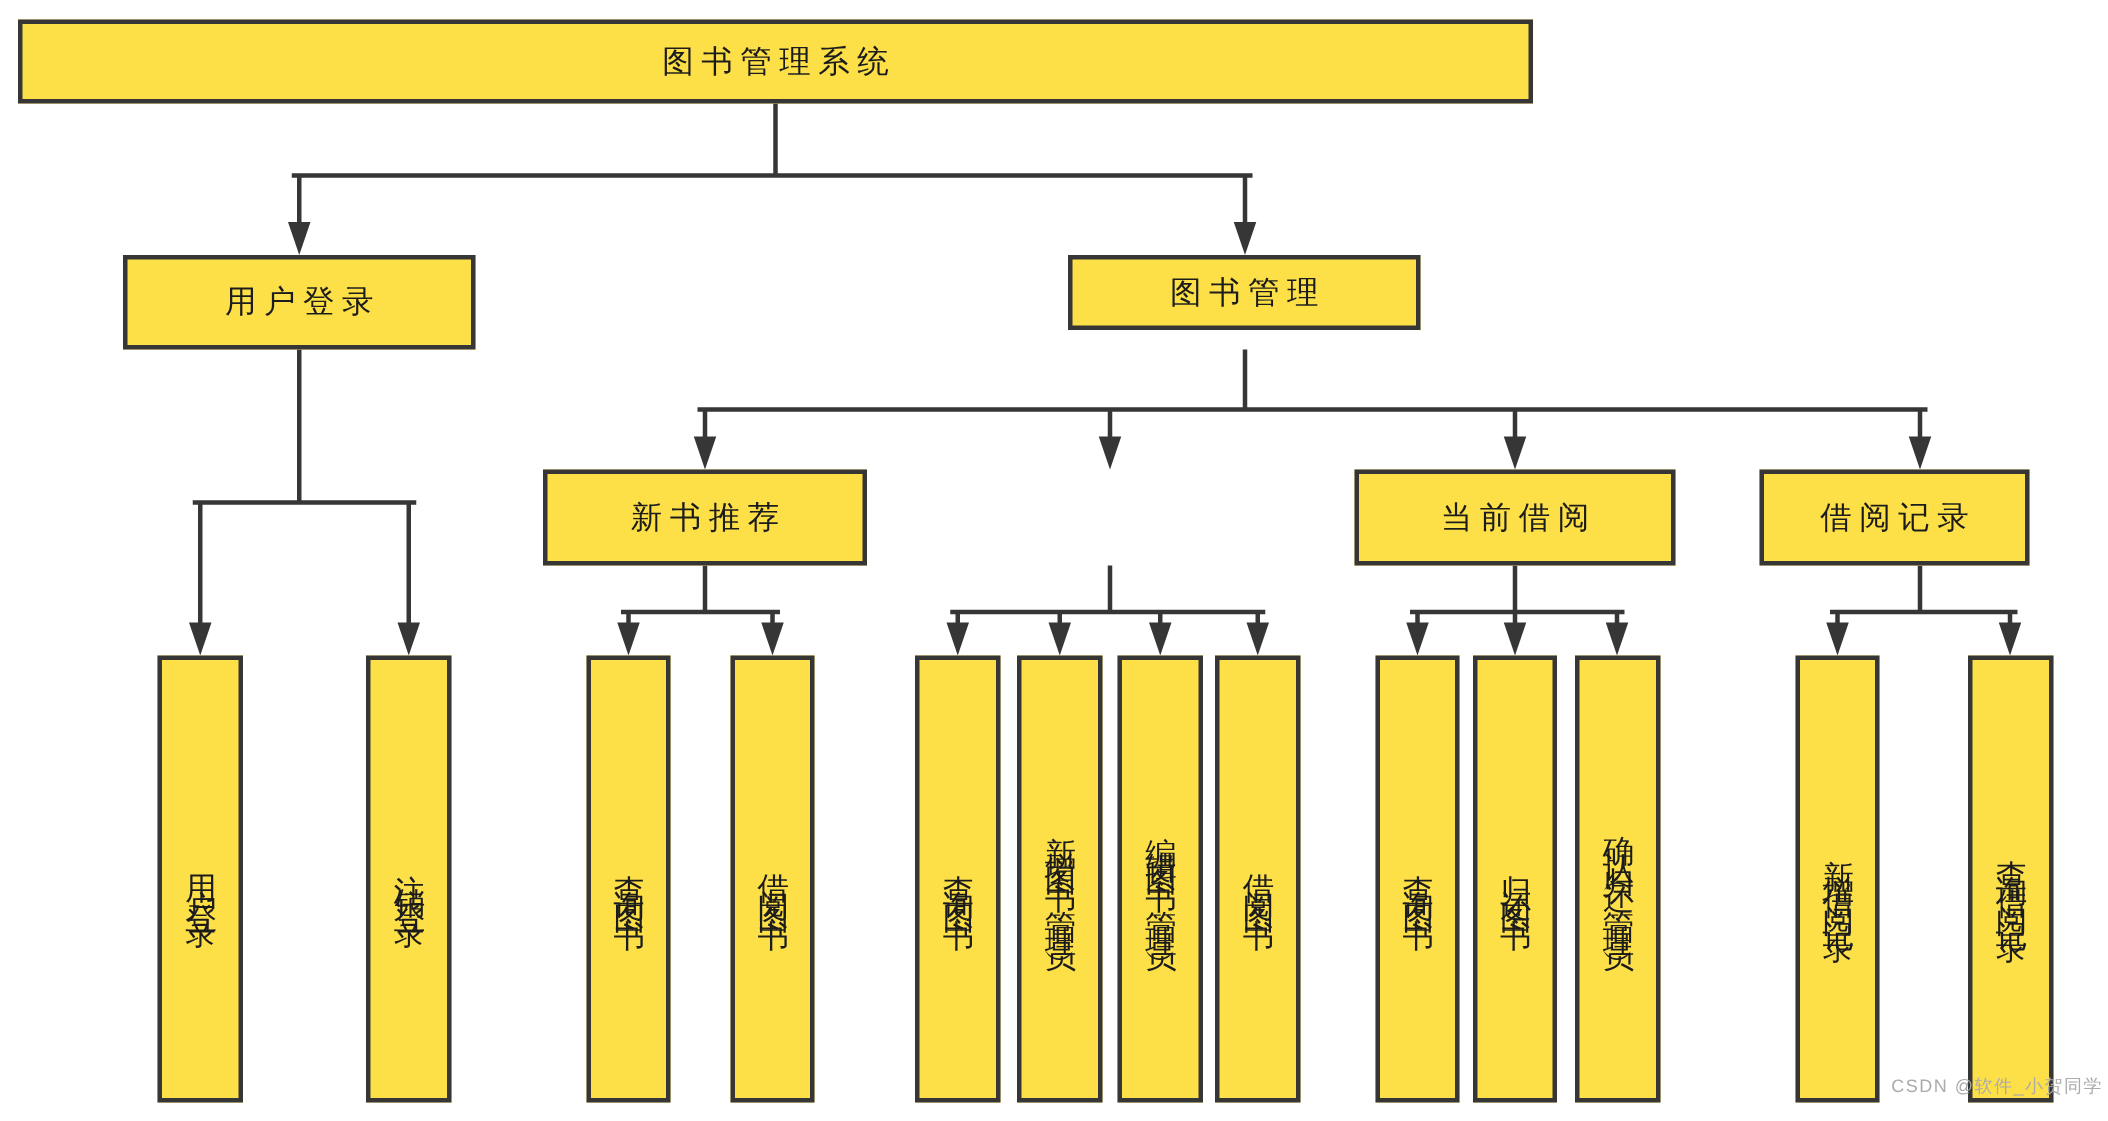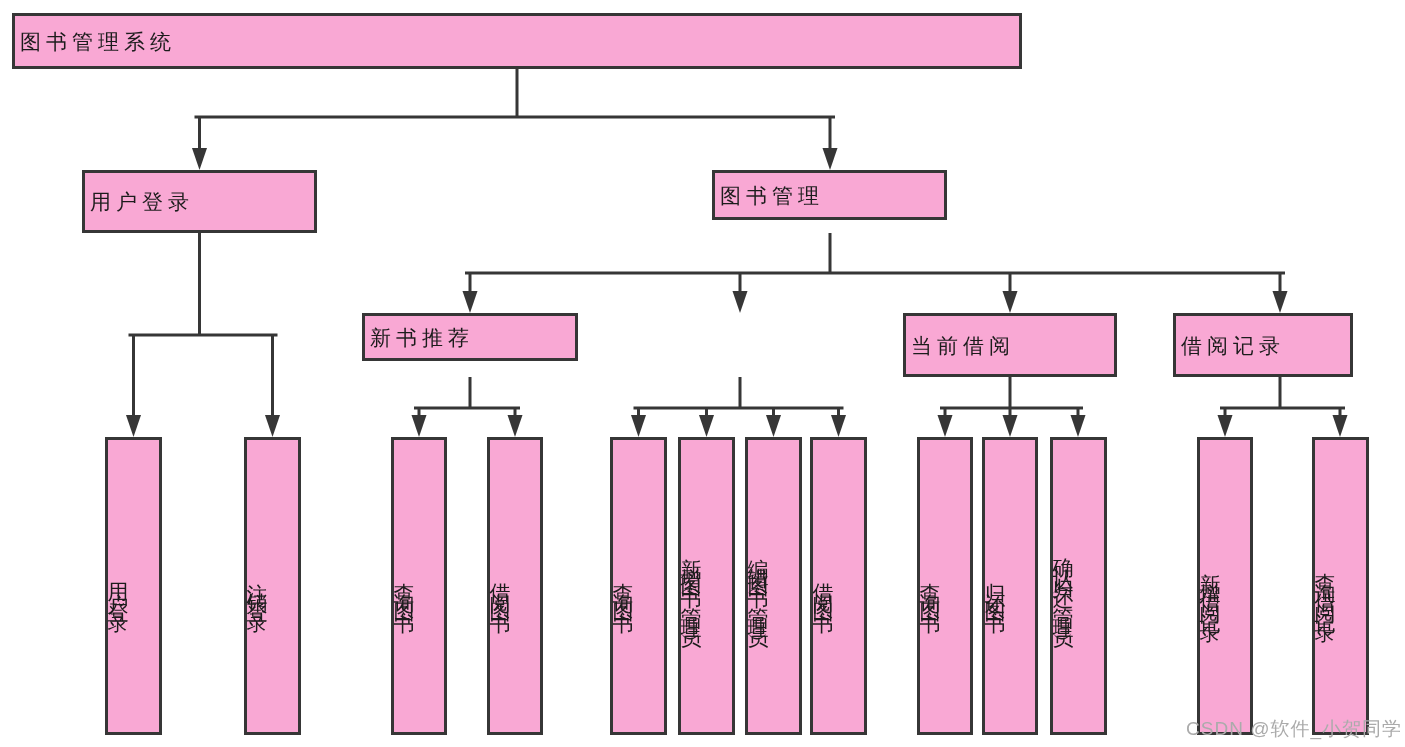--- a/index.html
+++ b/index.html
@@ -20,39 +20,39 @@
   .connectors{
     position:absolute;left:0;top:0;z-index:1;
     pointer-events:none;
   }
   .connectors path{stroke:var(--line);stroke-width:3;fill:none;}
   .connectors polygon{fill:var(--line);stroke:none;}
   .box{
     position:absolute;
     box-sizing:border-box;
     border:3px solid var(--border);
-    background:#f9a8d4;
-    display:flex;align-items:center;justify-content:flex-start;
+    background:#fde047;
+    display:flex;align-items:center;justify-content:center;
     z-index:2;
   }
   .h-label{
     font-size:21px;color:var(--text);
     letter-spacing:5px;text-indent:5px;
     white-space:nowrap;line-height:1;
   }
   .v-label{
     writing-mode:vertical-rl;
     text-orientation:mixed;
     font-size:21px;color:var(--text);
     letter-spacing:10px;line-height:1;
     white-space:nowrap;
   }
   .watermark{
     position:absolute;right:3px;top:716px;
-    font-size:19px;color:var(--watermark);
+    font-size:12px;color:var(--watermark);
     letter-spacing:1px;z-index:3;white-space:nowrap;
   }
 </style>
 </head>
 <body>
 
 <div class="canvas">
 
   <svg class="connectors" width="1405" height="747" viewBox="0 0 1405 747" xmlns="http://www.w3.org/2000/svg">
     <path d="M517 69 V117 M194.5 117 H835 M199.5 117 V150 M830 117 V150
@@ -89,21 +89,21 @@
     <span class="h-label">图书管理系统</span>
   </div>
 
   <div class="box" style="left:82px;top:170px;width:235px;height:63px">
     <span class="h-label">用户登录</span>
   </div>
   <div class="box" style="left:712px;top:170px;width:235px;height:50px">
     <span class="h-label">图书管理</span>
   </div>
 
-  <div class="box" style="left:362px;top:313px;width:216px;height:48px">
+  <div class="box" style="left:362px;top:313px;width:216px;height:64px">
     <span class="h-label">新书推荐</span>
   </div>
   <div class="box" style="left:903px;top:313px;width:214px;height:64px">
     <span class="h-label">当前借阅</span>
   </div>
   <div class="box" style="left:1173px;top:313px;width:180px;height:64px">
     <span class="h-label">借阅记录</span>
   </div>
 
   <div class="box" style="left:105px;top:437px;width:57px;height:298px">

